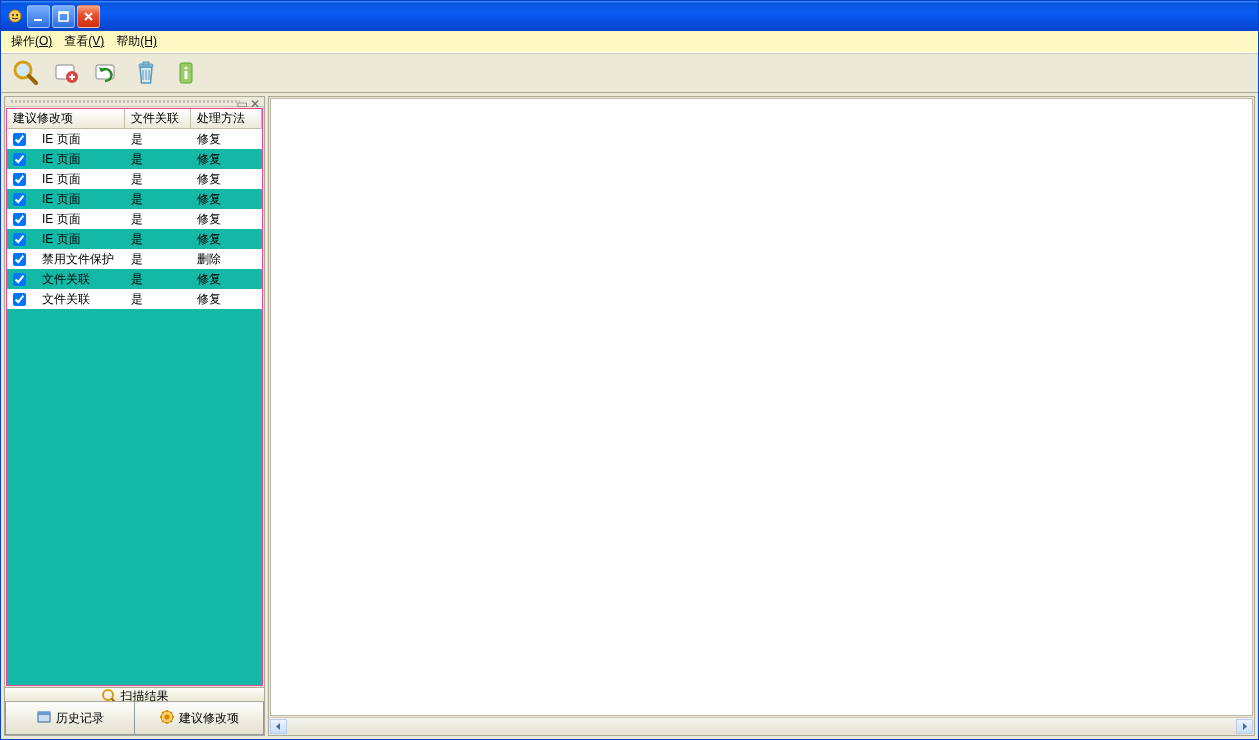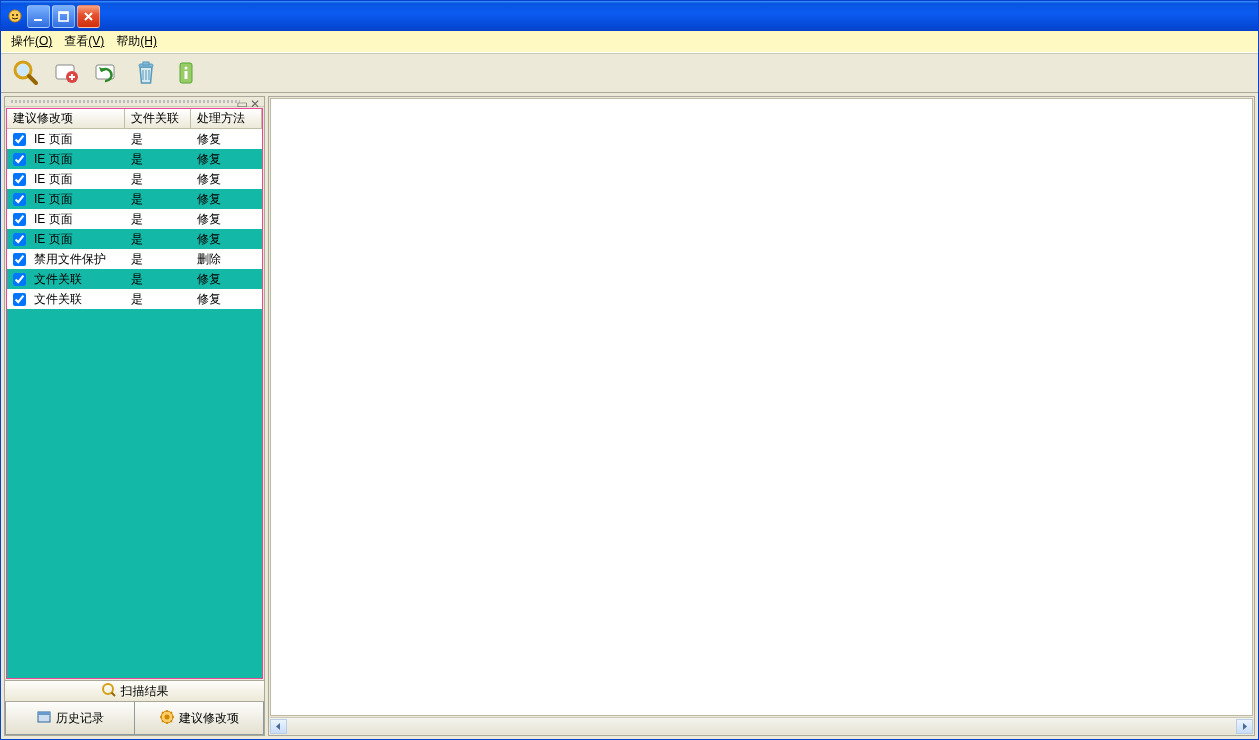--- a/index.html
+++ b/index.html
@@ -30,23 +30,23 @@
 .grip-icons { position:absolute; right:4px; top:0; display:flex; gap:2px; font-size:9px; color:#666; }
 .grip-icons span { cursor:pointer; }
 .listview { flex: 1; background: #14b8a6; border: 1px solid #ec4899; margin: 1px; display: flex; flex-direction: column; overflow: hidden; }
 .lv-header { display: flex; height: 20px; background: linear-gradient(to bottom, #fff, #ece9d8); border-bottom: 1px solid #c0bca6; flex-shrink:0;}
 .lv-header .col { border-right: 1px solid #c0bca6; padding: 2px 6px; display: flex; align-items: center; cursor: pointer; overflow:hidden; white-space:nowrap;}
 .col1 { width: 118px; } .col2 { width: 66px; } .col3 { flex: 1; text-align: right; }
 .lv-body { flex: 1; overflow-y: auto; }
 .lv-row { display: flex; height: 20px; align-items: center; }
 .lv-row:nth-child(odd) { background: #fff; }
 .lv-cell { padding: 0 6px; overflow: hidden; white-space: nowrap; display:flex; align-items:center; }
-.lv-cell.col1 { gap: 8px; }
+.lv-cell.col1 { gap: 16px; }
 .lv-cell input[type=checkbox] { width: 13px; height: 13px; cursor: pointer; }
-.tab-active { height: 21px; background: linear-gradient(to bottom,#fefdf8,#ece9d8); border-top: 1px solid #aca899; display:flex; align-items:center; justify-content:center; gap:4px; cursor:pointer;}
+.tab-active { height: 14px; background: linear-gradient(to bottom,#fefdf8,#ece9d8); border-top: 1px solid #aca899; display:flex; align-items:flex-start; justify-content:center; gap:4px; cursor:pointer;}
 .tabrow { height: 34px; display: flex; background:#404040; }
 .tab { flex: 1; display: flex; align-items: center; justify-content: center; gap: 4px; border: 1px solid #919b9c; border-top: 1px solid #aca899; background: linear-gradient(to bottom,#fdfdfb,#e4e1d0); cursor: pointer; font-size:12px;}
 .tab + .tab { border-left: none; }
 .right-panel { flex: 1; display:flex; flex-direction:column; border: 1px solid #aca899; background:#ece9d8; }
 .right-content { flex:1; background: #fff; border: 1px solid #bdb8a4; margin:1px; }
 .right-scroll { height: 17px; background: linear-gradient(to bottom,#f4f4ee,#e6e3d5); display:flex; align-items:center; justify-content:space-between; border-top:1px solid #ccc8b8; margin:0 1px 1px;}
 .sbtn { width: 17px; height: 15px; background: linear-gradient(to bottom,#ecf4ff,#c8dcf8); border:1px solid #b9cde6; display:flex; align-items:center; justify-content:center; cursor:pointer;}
 .lion-icon svg, .icn svg { width:16px; height:16px; }
 </style>
 </head>

